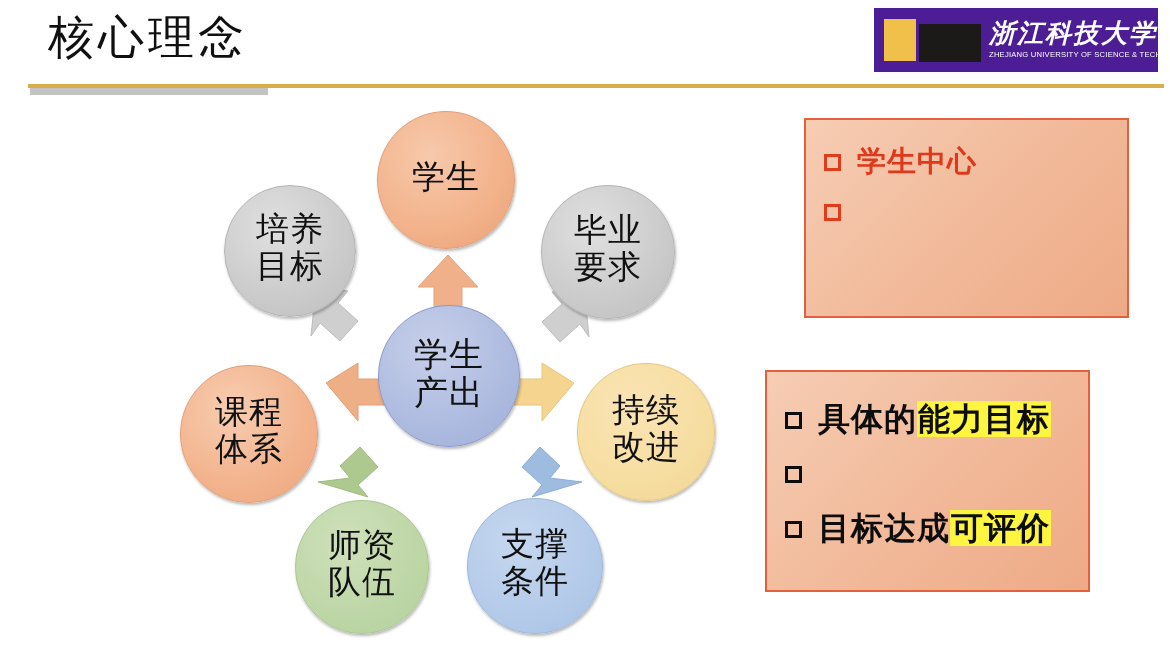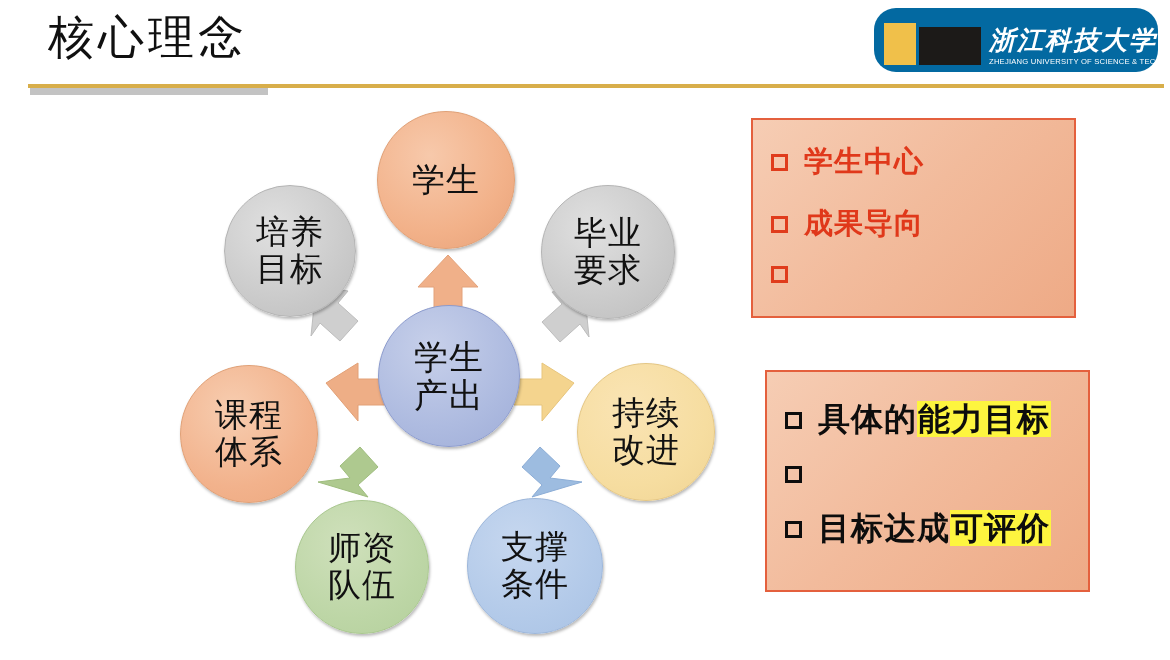--- a/index.html
+++ b/index.html
@@ -53,26 +53,25 @@
     background: #c3c3c3;
   }
 
   
   .logo {
     position: absolute;
     left: 874px;
     top: 8px;
     width: 284px;
     height: 64px;
-    background: #0369a1;
+    background: #4c1d95;
     display: flex;
-    align-items: flex-end;
+    align-items: center;
     box-sizing: border-box;
     padding: 7px 8px 7px 10px;
-    border-radius: 22px;
   }
   .logo-yellow {
     width: 32px;
     height: 42px;
     background: #f0c04a;
     flex: 0 0 auto;
   }
   .logo-black {
     width: 62px;
     height: 38px;
@@ -112,21 +111,21 @@
     width: 740px;
     height: 560px;
   }
   .node {
     position: absolute;
     border-radius: 50%;
     display: flex;
     align-items: center;
     justify-content: center;
     text-align: right;
-    font-family: Liberation Sans, sans-serif;
+    font-family: Liberation Mono, monospace;
     font-size: 33px;
     line-height: 1.12;
     color: #111111;
     letter-spacing: 1px;
     box-shadow: 1px 2px 3px rgba(0,0,0,0.28);
     box-sizing: border-box;
   }
   .node span { display: block; white-space: pre-line; }
 
   .node-student {
@@ -173,21 +172,21 @@
 
   .arrow { position: absolute; }
 
   
   .panel {
     position: absolute;
     box-sizing: border-box;
     background: linear-gradient(135deg, #f6cdb4 0%, #f2bb9c 48%, #eeaa86 100%);
   }
   .panel-principles {
-    left: 751px; top: 118px; width: 325px; height: 200px;
+    left: 804px; top: 118px; width: 325px; height: 200px;
     border: 2px solid #e4603d;
     padding: 22px 0 0 18px;
   }
   .panel-objectives {
     left: 765px; top: 370px; width: 325px; height: 222px;
     border: 2px solid #e4603d;
     padding: 26px 0 0 18px;
   }
   .bullet-row {
     display: flex;
@@ -302,24 +301,20 @@
     </div>
   </div>
 
   <div class="panel panel-principles">
     <div class="bullet-row">
       <div class="bullet-box"></div>
       <div class="bullet-text">学生中心</div>
     </div>
     <div class="bullet-row">
       <div class="bullet-box"></div>
-      <div class="bullet-text">成果导向</div>
-    </div>
-    <div class="bullet-row">
-      <div class="bullet-box"></div>
     </div>
   </div>
 
   <div class="panel panel-objectives">
     <div class="bullet-row">
       <div class="bullet-box dark"></div>
       <div class="bullet-text dark"><span>具体的</span><span class="hl">能力目标</span></div>
     </div>
     <div class="bullet-row">
       <div class="bullet-box dark"></div>

